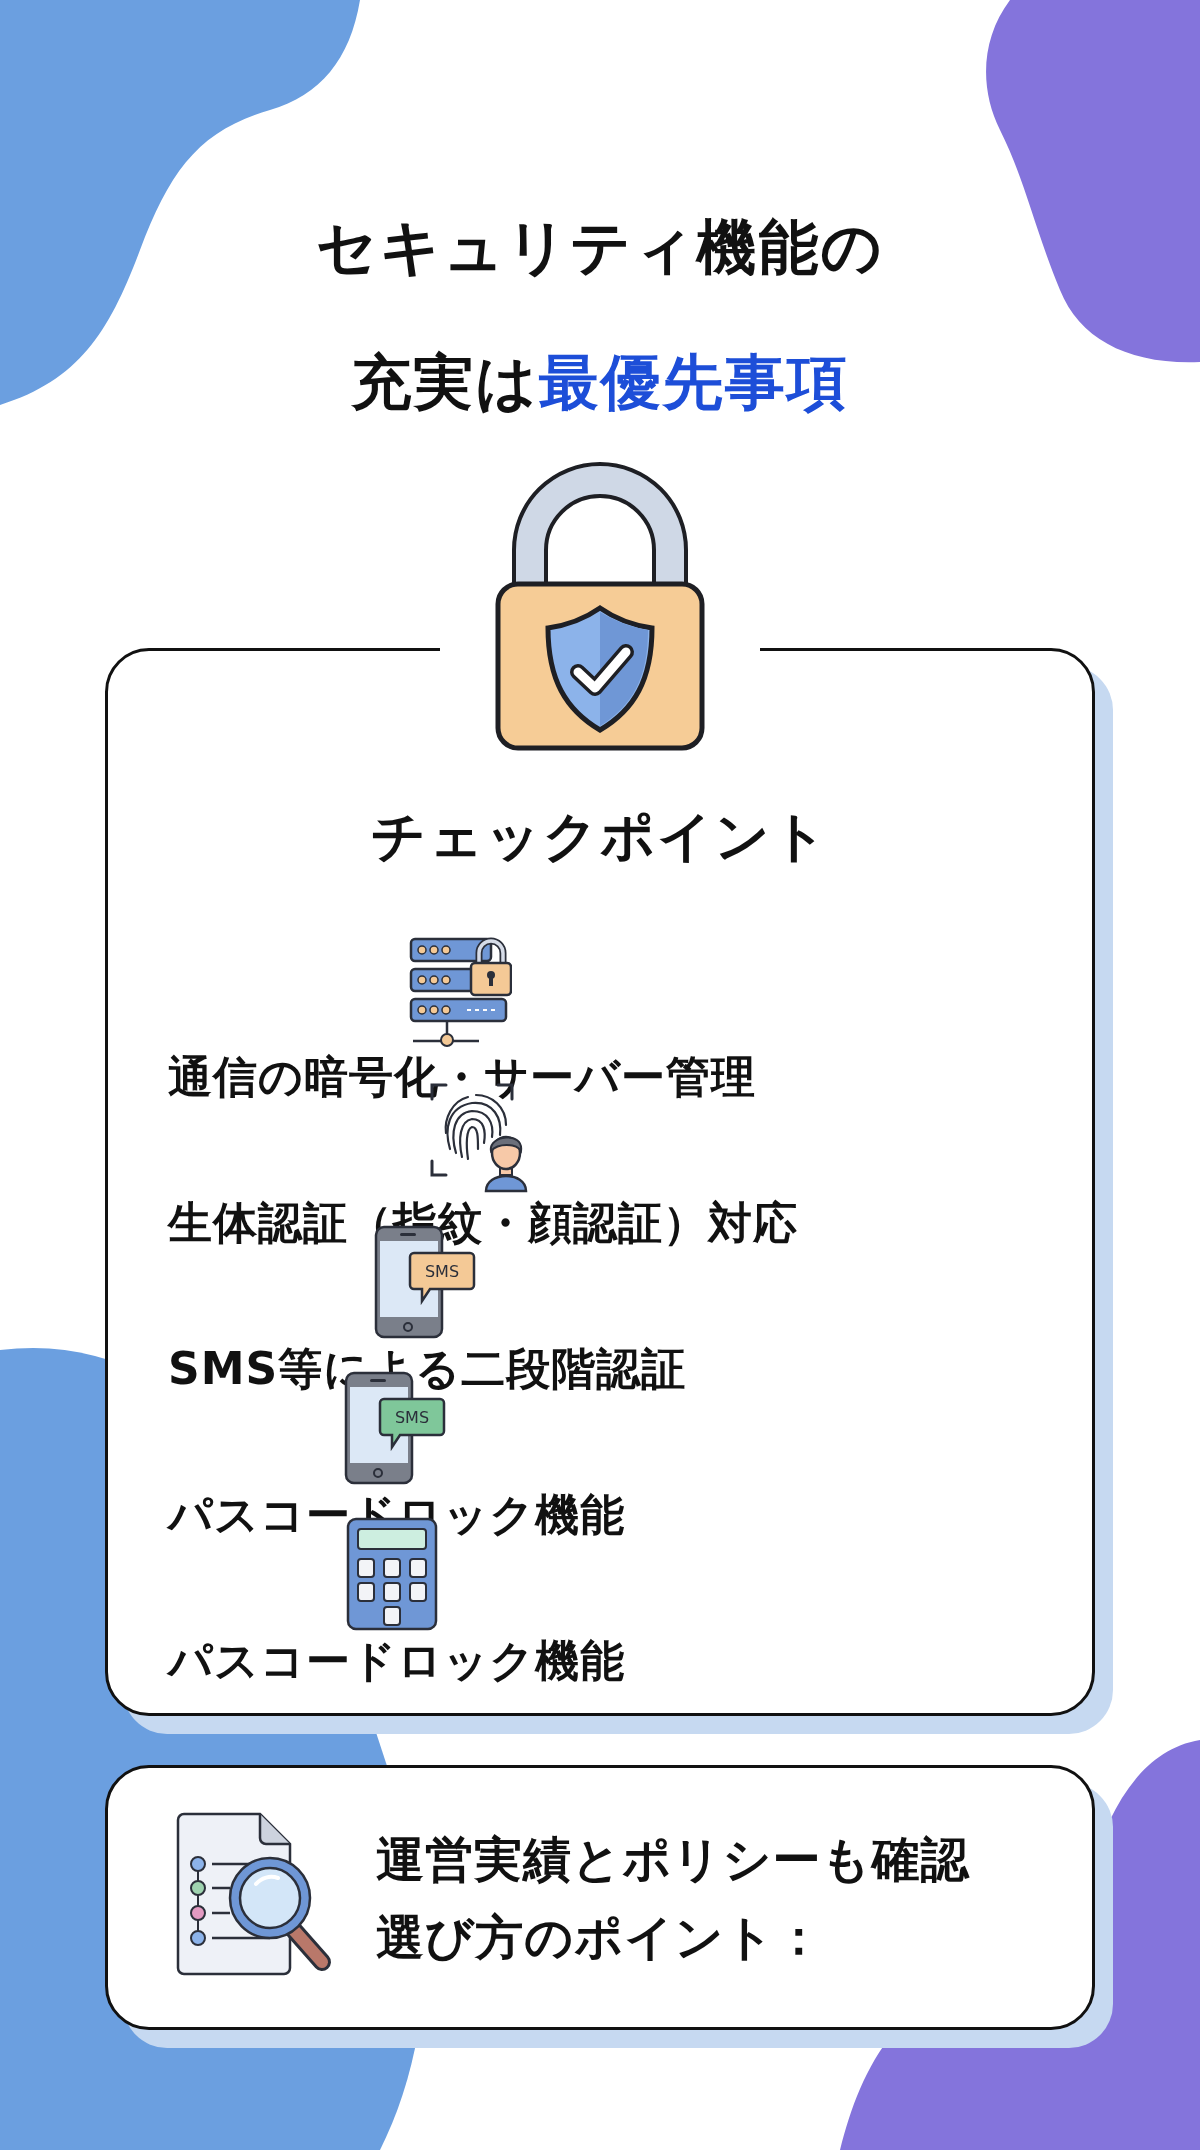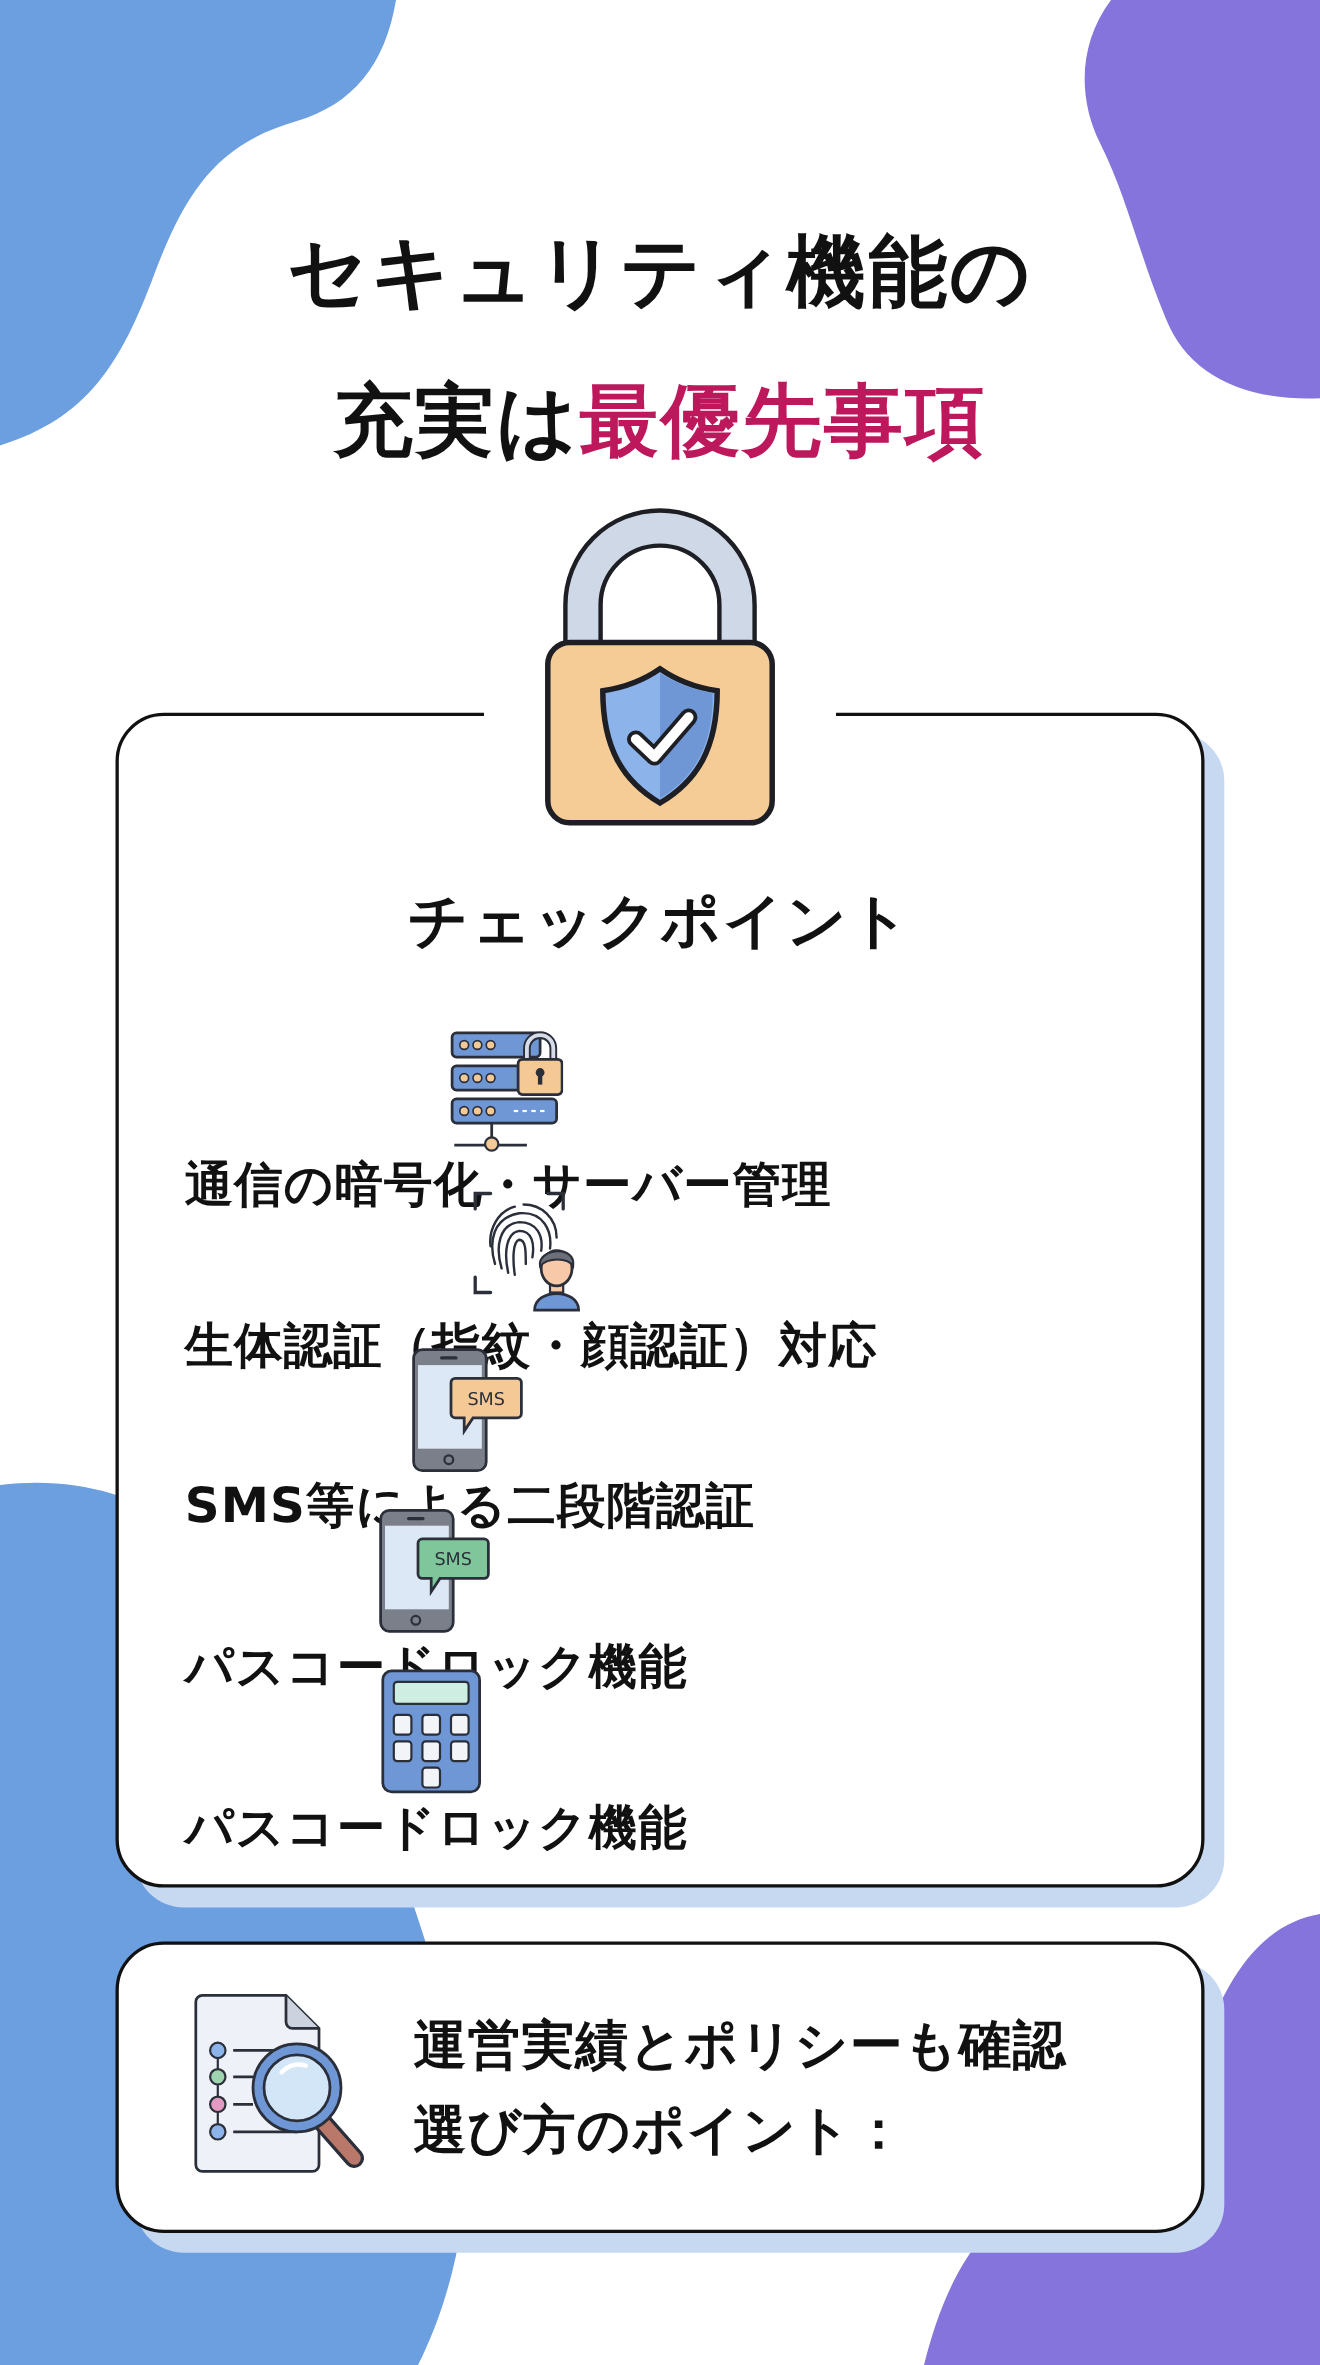--- a/index.html
+++ b/index.html
@@ -5,24 +5,24 @@
   html, body { margin: 0; padding: 0; }
   body {
     width: 1200px; height: 2150px; position: relative; overflow: hidden;
     background: #ffffff;
     font-family: "DejaVu Sans", "Liberation Sans", sans-serif;
     color: #111;
   }
   .blob { position: absolute; z-index: 0; }
   .title {
     position: absolute; left: 0; width: 1200px; top: 180px;
-    text-align: center; font-weight: bold; font-size: 72px; line-height: 135px;
+    text-align: center; font-weight: bold; font-size: 60px; line-height: 135px;
     letter-spacing: 2px; z-index: 2;
   }
-  .title .accent { color: #be185d; }
+  .title .accent { color: #1d4ed8; }
   .card {
     position: absolute; left: 105px; width: 990px; background: #fff;
     border: 3px solid #111; border-radius: 44px; z-index: 2;
     box-shadow: 18px 18px 0 0 #c6d9f1;
     box-sizing: border-box;
   }
   .main-card { top: 648px; height: 1068px; }
   .tip-card { top: 1765px; height: 265px; }
   .lock-wrap {
     position: absolute; left: 450px; top: 460px; width: 300px; height: 300px; z-index: 4;

